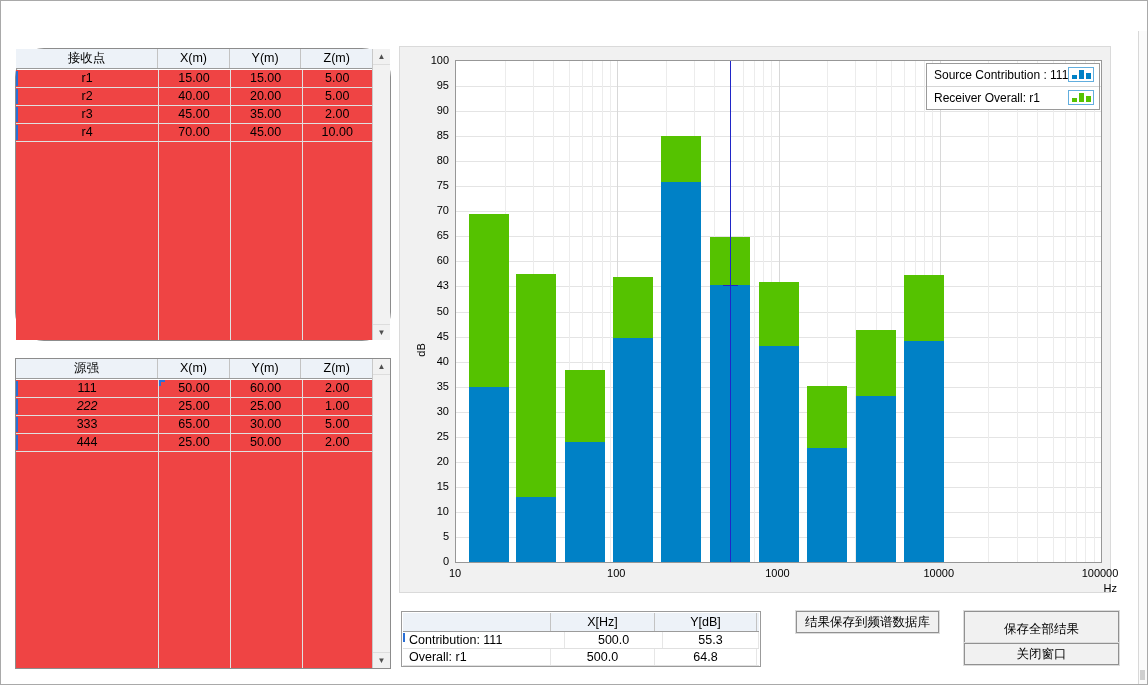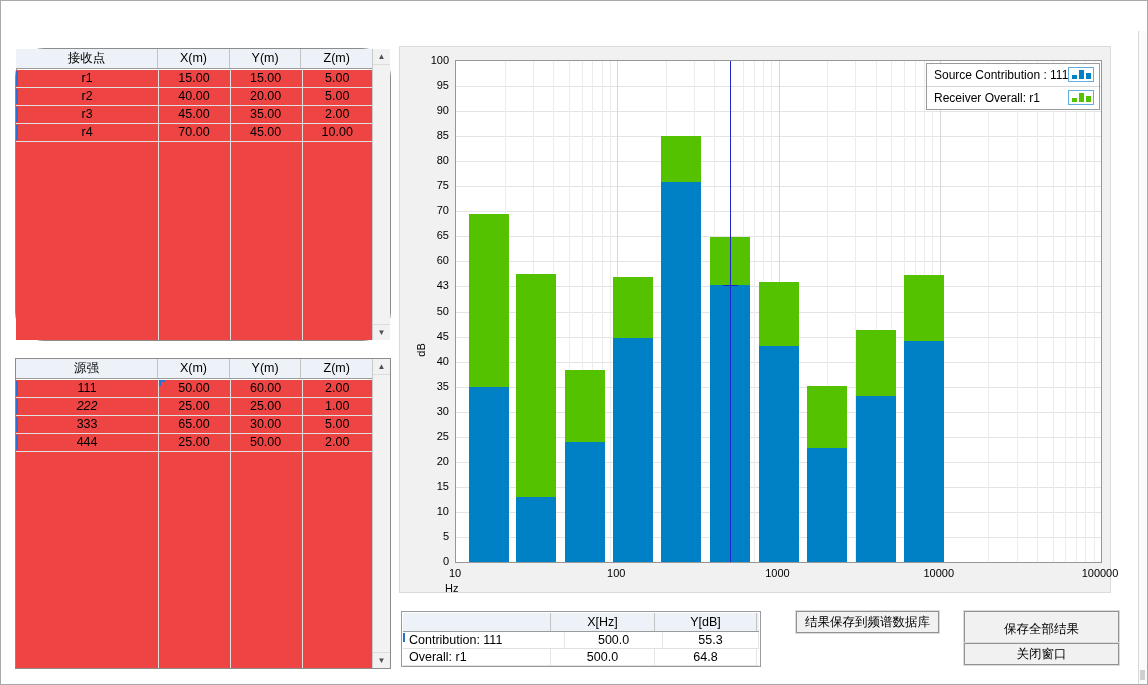--- a/index.html
+++ b/index.html
@@ -261,21 +261,21 @@
         <div class="ytick" style="left: 9px; top: 6px;">100</div>
       </div>
     <div id="xticks">
         <div class="xtick" style="left: 20px; top: 519px;">10</div>
         <div class="xtick" style="left: 181.3px; top: 519px;">100</div>
         <div class="xtick" style="left: 342.5px; top: 519px;">1000</div>
         <div class="xtick" style="left: 503.8px; top: 519px;">10000</div>
         <div class="xtick" style="left: 665px; top: 519px;">100000</div>
       </div>
     <div class="axis-label" id="ylab" style="left:14px;top:297px;transform:rotate(-90deg);">dB</div>
-    <div class="axis-label" id="xlab" style="left:45px;width:645px;text-align:left;top:535px;">Hz</div>
+    <div class="axis-label" id="xlab" style="left:72px;width:645px;text-align:right;top:535px;">Hz</div>
     <div class="legend">
       <div class="leg-row first">
         <span>Source Contribution : 111</span>
         <span class="glyph" id="glyph0">
             <i style="left: 3px; height: 4px; background: rgb(0, 129, 198);"></i>
             <i style="left: 10px; height: 9px; background: rgb(0, 129, 198);"></i>
             <i style="left: 17px; height: 6px; background: rgb(0, 129, 198);"></i>
           </span>
       </div>
       <div class="leg-row">

